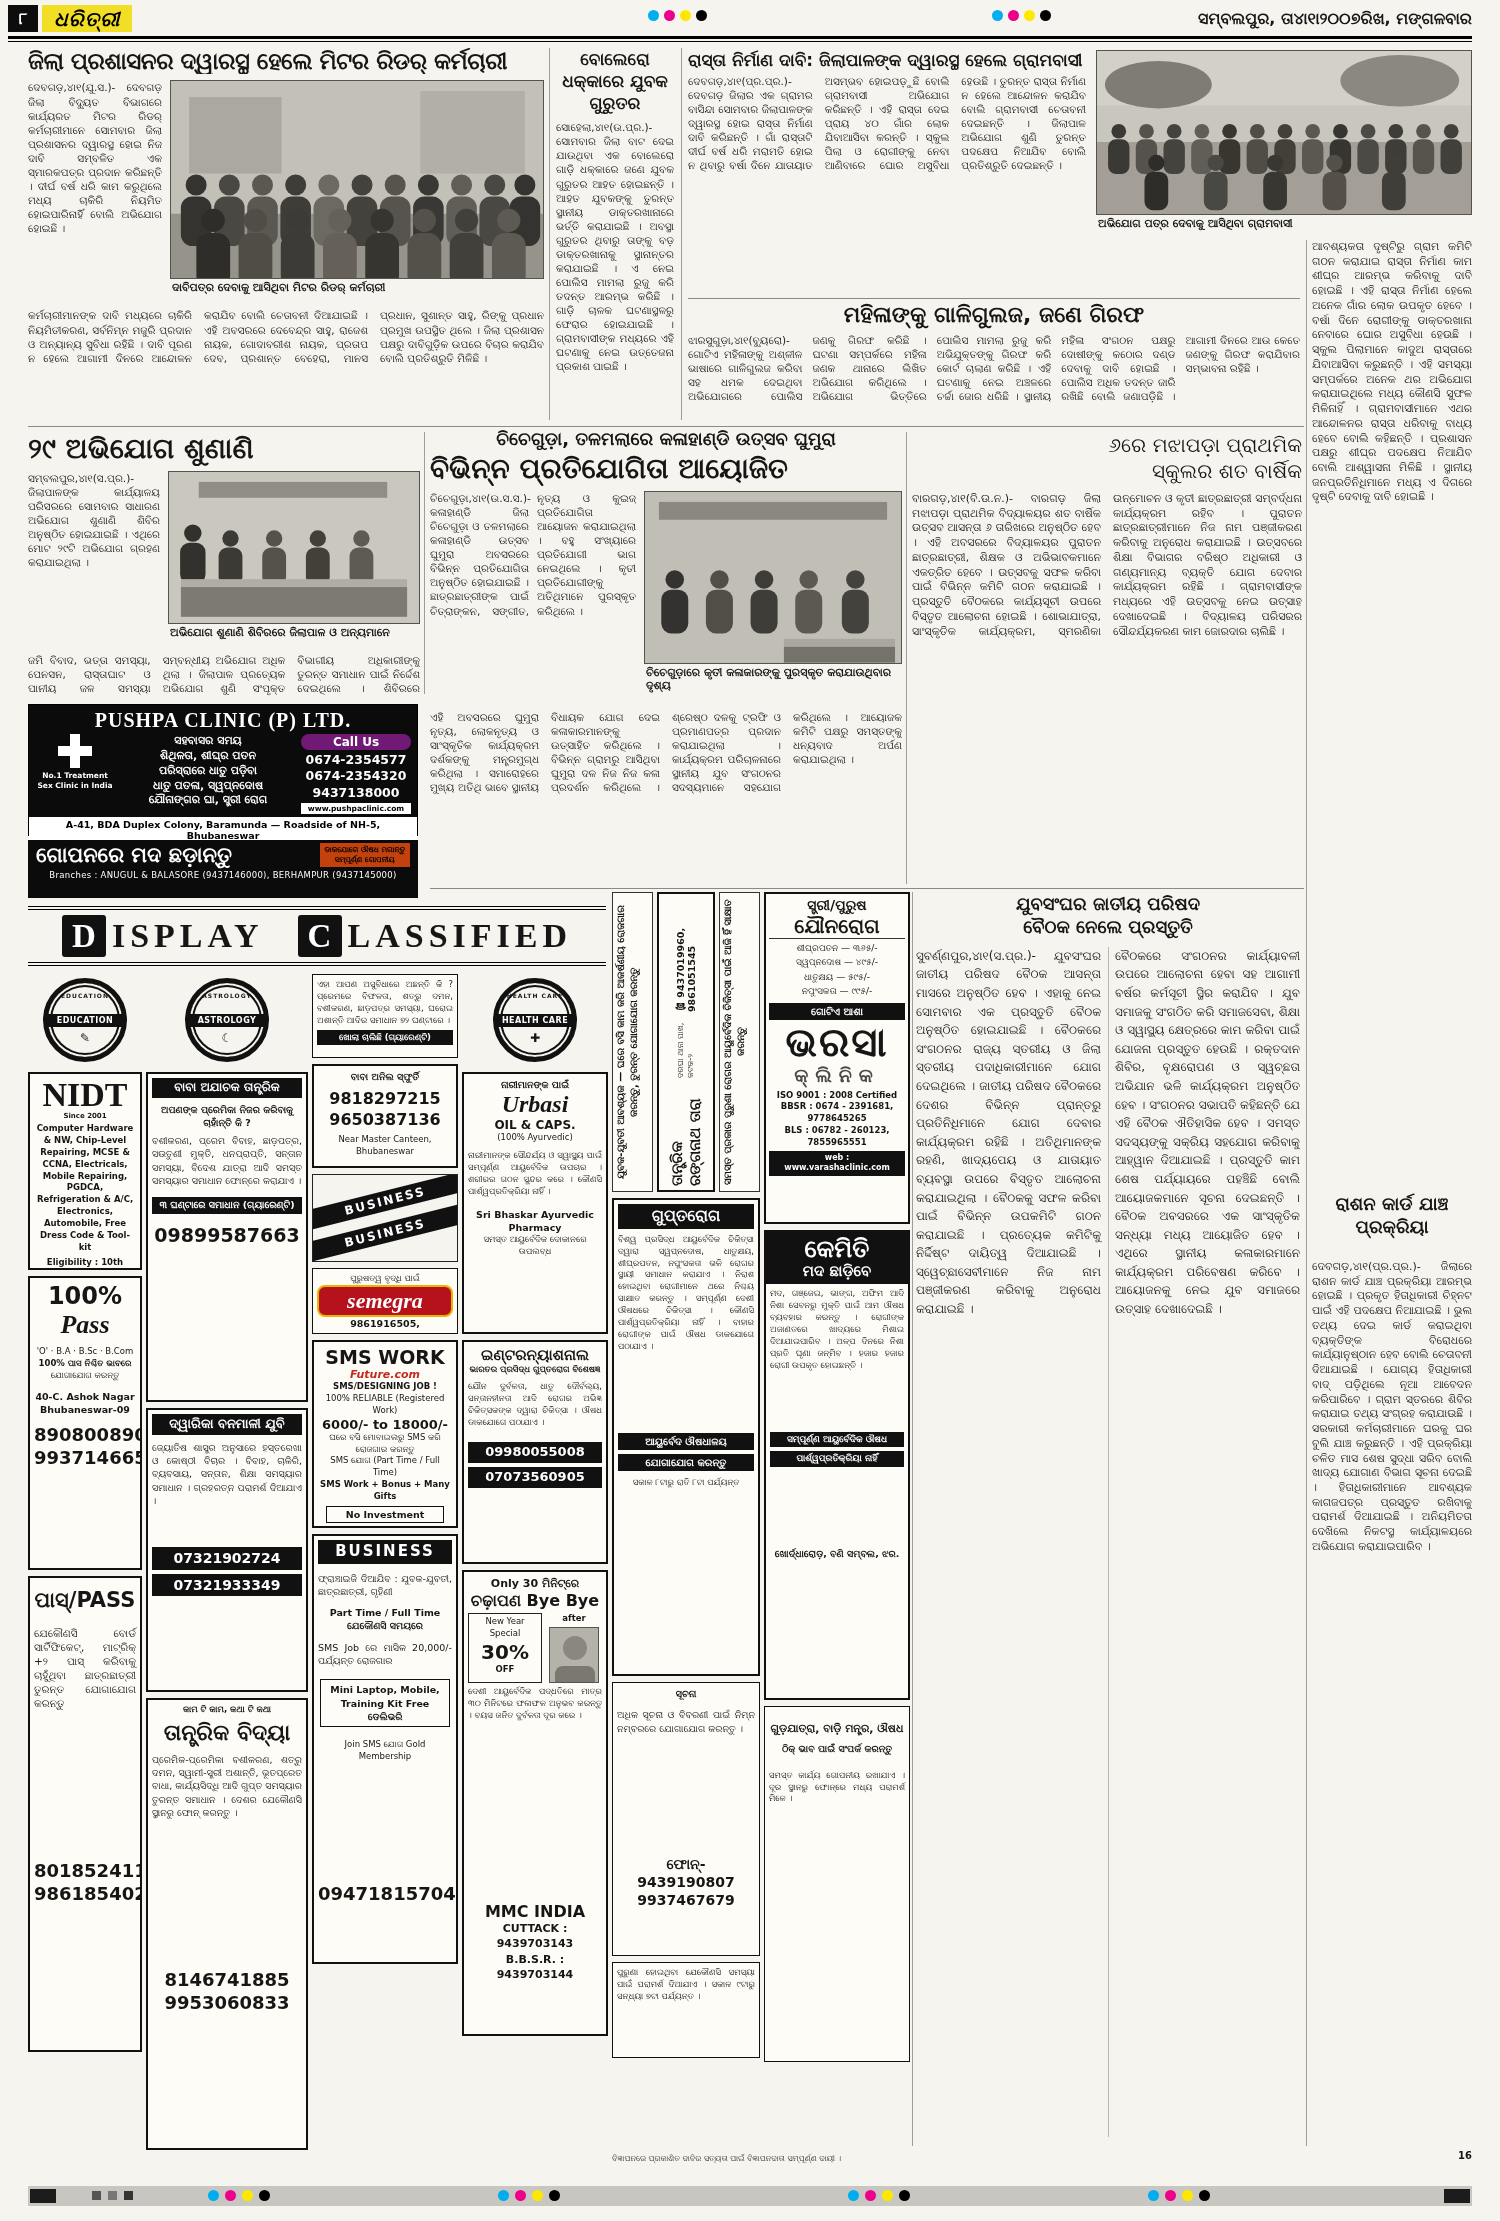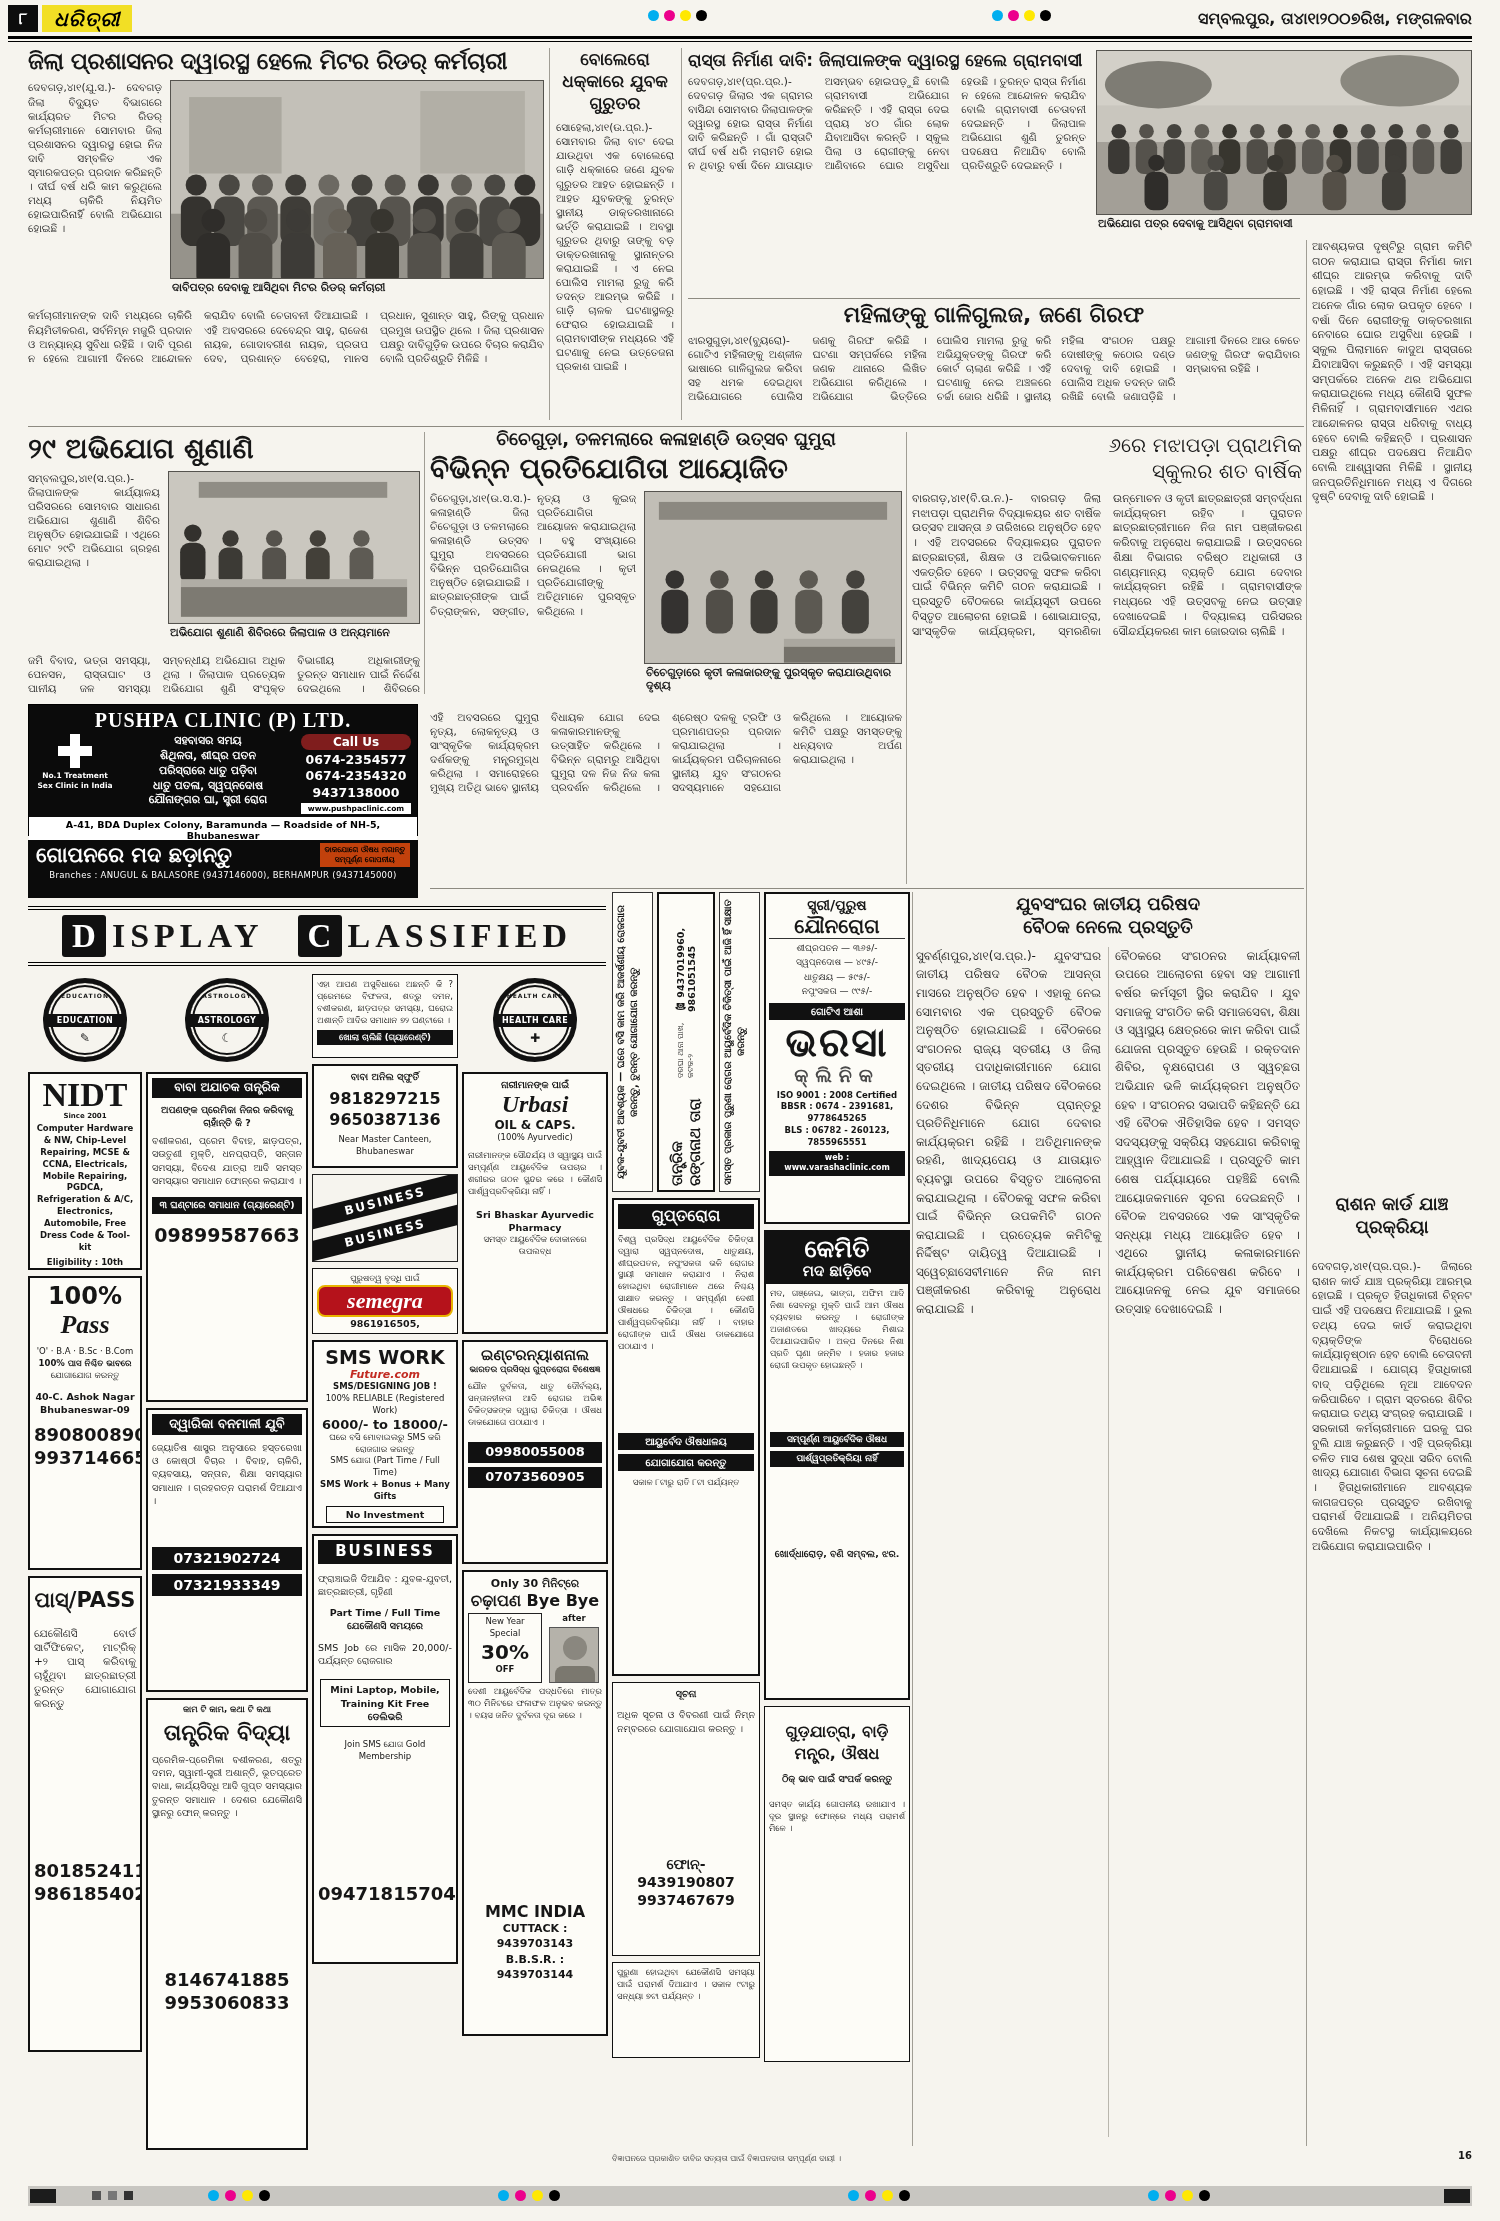--- a/index.html
+++ b/index.html
@@ -78,21 +78,21 @@
   .pushpa{left:28px;top:704px;width:390px;height:132px;background:#0b0b0b;color:#fff;padding:4px 6px 0;border:1px solid #000}
   .pTitle{font-family:"Liberation Serif",serif;font-size:20px;font-weight:bold;text-align:center;letter-spacing:1px}
   .pMid{display:flex;gap:6px;margin-top:2px}
   .pCrossCol{width:80px;text-align:center;flex:none}
   .cross{width:34px;height:34px;margin:0 auto;position:relative}
   .cross:before{content:"";position:absolute;left:12px;top:0;width:10px;height:34px;background:#fff}
   .cross:after{content:"";position:absolute;left:0;top:12px;width:34px;height:10px;background:#fff}
   .pNo1{font-size:7.5px;line-height:1.3;margin-top:3px;font-weight:bold}
   .pSvc{flex:1;font-size:11px;font-weight:bold;line-height:1.35;text-align:center}
   .pCallCol{width:110px;text-align:center;flex:none}
-  .callus{background:#7f1d1d;color:#fff;font-weight:bold;font-size:12px;border-radius:9px;padding:1px 0;margin-bottom:2px}
+  .callus{background:#701a75;color:#fff;font-weight:bold;font-size:12px;border-radius:9px;padding:1px 0;margin-bottom:2px}
   .pPh{font-size:12.5px;font-weight:bold;line-height:1.3}
   .pWeb{background:#fff;color:#000;font-size:7.5px;font-weight:bold;margin-top:2px;padding:1px 0}
   .pAddr{background:#fff;color:#000;font-size:9.5px;font-weight:bold;text-align:center;margin:3px -6px 0;padding:2px 1px}
 
   .gopan{left:28px;top:840px;width:390px;height:58px;background:#0b0b0b;color:#fff;padding:3px 8px}
   .gRow{display:flex;align-items:center;gap:10px}
   .gTitle{flex:1;font-size:21px;font-weight:bold}
   .gBox{background:#c2410c;color:#000;font-size:7.5px;font-weight:bold;text-align:center;padding:2px 5px;line-height:1.35}
   .gBr{font-size:8.5px;text-align:center;margin-top:3px;letter-spacing:0.3px}
 
@@ -696,21 +696,21 @@
       <div class="kHead">
         <div class="kT1">କେମିତି</div>
         <div class="kT2">ମଦ ଛାଡ଼ିବେ</div>
       </div>
       <div class="t8">ମଦ, ଗଞ୍ଜେଇ, ଭାଙ୍ଗ, ଅଫିମ ଆଦି ନିଶା ସେବନରୁ ମୁକ୍ତି ପାଇଁ ଆମ ଔଷଧ ବ୍ୟବହାର କରନ୍ତୁ । ରୋଗୀଙ୍କ ଅଜାଣତରେ ଖାଦ୍ୟରେ ମିଶାଇ ଦିଆଯାଇପାରିବ । ଅଳ୍ପ ଦିନରେ ନିଶା ପ୍ରତି ଘୃଣା ଜନ୍ମିବ । ହଜାର ହଜାର ରୋଗୀ ଉପକୃତ ହୋଇଛନ୍ତି ।</div>
       <div class="band" style="margin-top:60px;font-size:9px">ସମ୍ପୂର୍ଣ୍ଣ ଆୟୁର୍ବେଦିକ ଔଷଧ</div>
       <div class="band" style="margin-top:4px;font-size:9px">ପାର୍ଶ୍ୱପ୍ରତିକ୍ରିୟା ନାହିଁ</div>
       <div class="t9c bld" style="margin-top:80px">ଖୋର୍ଦ୍ଧାରୋଡ଼, ବଣି ସମ୍ବଲ, ଝର.</div>
     </div>
     <div class="ad thin" style="height:356px">
-      <div class="t9c bld" style="margin-top:10px;font-size:16px">ଗୁଡ଼ଯାତ୍ରା, ବାଡ଼ି ମନ୍ତ୍ର, ଔଷଧ</div>
+      <div class="t9c bld" style="margin-top:10px;font-size:11px">ଗୁଡ଼ଯାତ୍ରା, ବାଡ଼ି ମନ୍ତ୍ର, ଔଷଧ</div>
       <div class="t9c bld" style="margin-top:6px">ଠିକ୍ ଭାବ ପାଇଁ ସଂପର୍କ କରନ୍ତୁ</div>
       <div class="t8" style="margin-top:14px">ସମସ୍ତ କାର୍ଯ୍ୟ ଗୋପନୀୟ ରଖାଯାଏ । ଦୂର ସ୍ଥାନରୁ ଫୋନ୍‌ରେ ମଧ୍ୟ ପରାମର୍ଶ ମିଳେ ।</div>
     </div>
   </div>
 
   <div class="abs disc" style="left:612px;top:2154px;width:560px">ବିଜ୍ଞାପନରେ ପ୍ରକାଶିତ ଦାବିର ସତ୍ୟତା ପାଇଁ ବିଜ୍ଞାପନଦାତା ସମ୍ପୂର୍ଣ୍ଣ ଦାୟୀ ।</div>
   <div class="abs pg16" style="left:1430px;top:2150px;width:42px">16</div>
 
   <div class="abs bbar">
     <div class="bblk" style="left:2px"></div>

